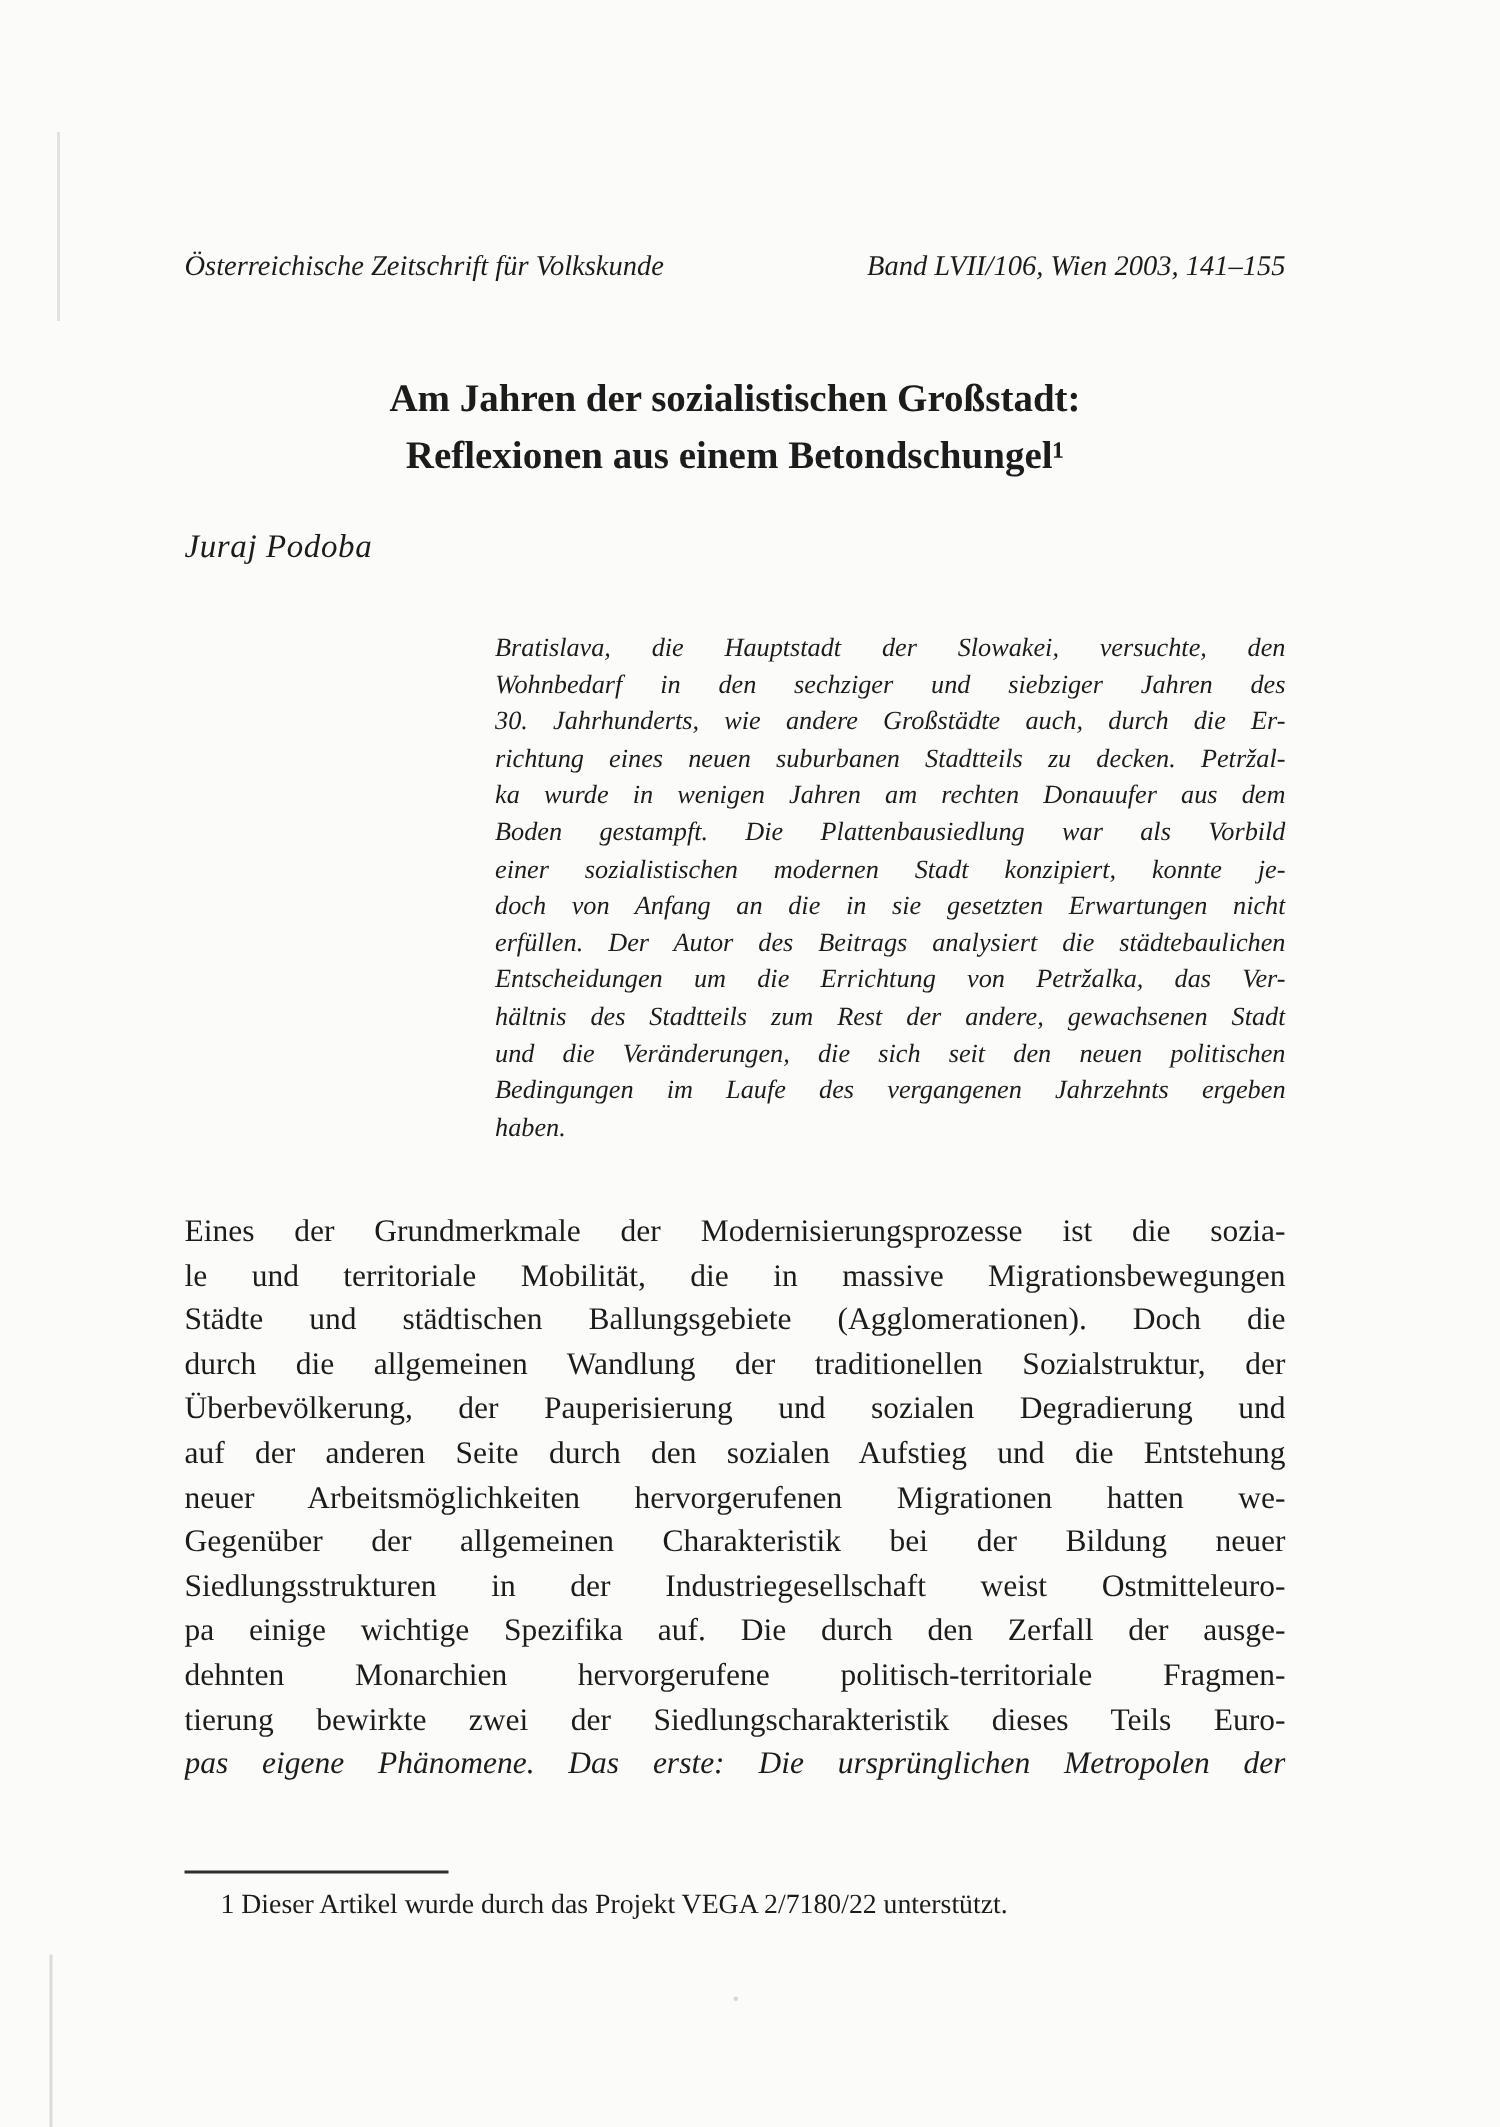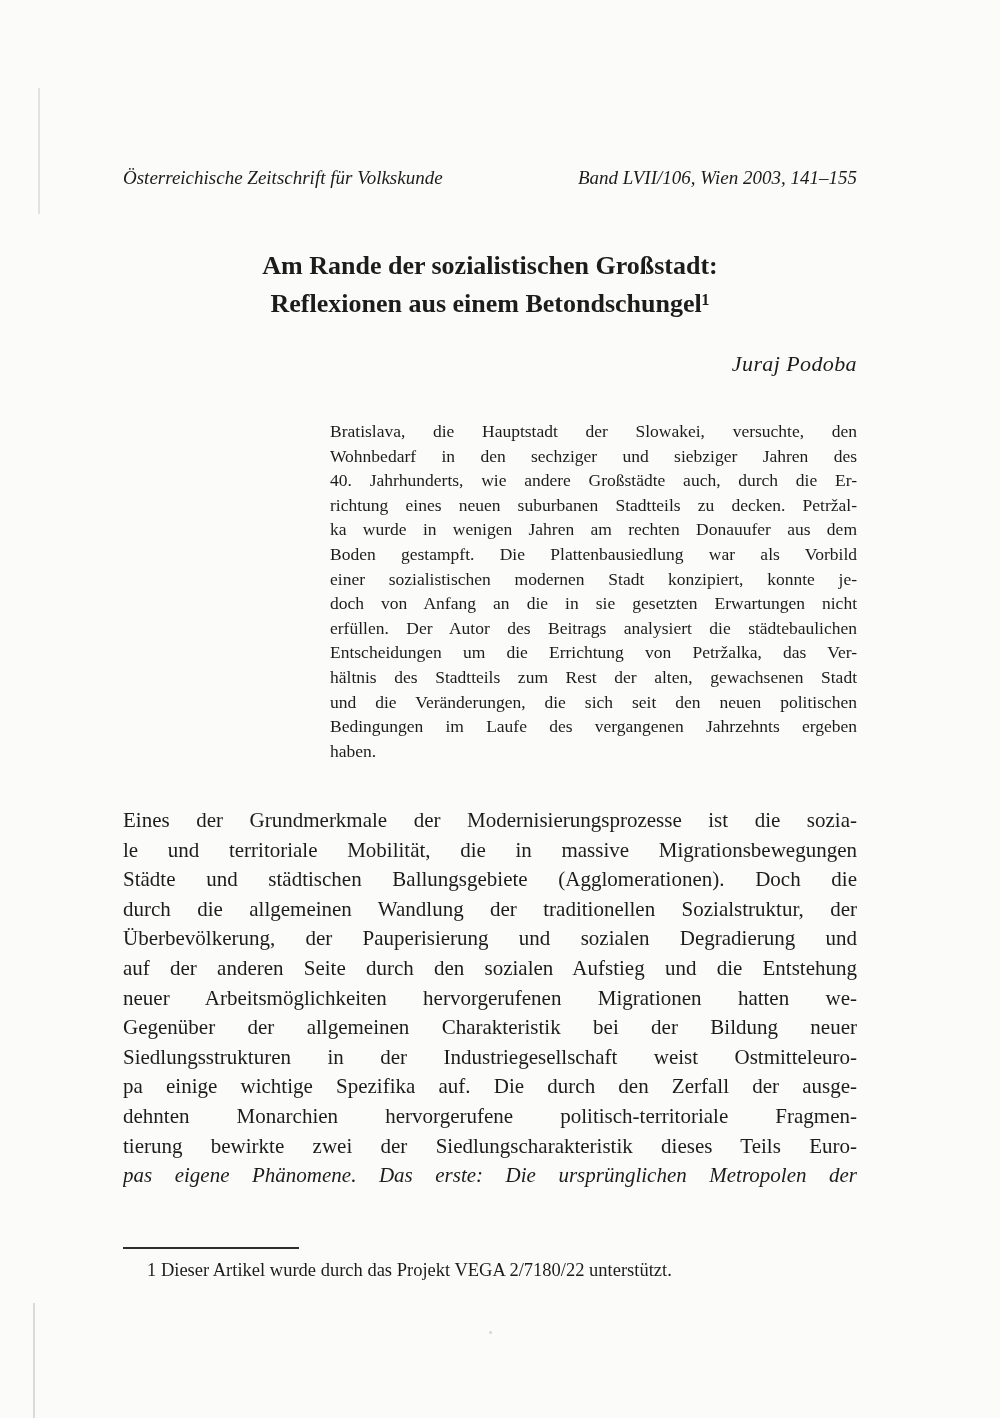--- a/index.html
+++ b/index.html
@@ -22,26 +22,26 @@
   }
 
   .article-title {
     position: absolute; top: 247px; left: 0; width: 100%;
     text-align: center; font-weight: bold;
     font-size: 26px; line-height: 38px;
   }
 
   .author {
     position: absolute; top: 351px; left: 0; width: 100%;
-    text-align: right; font-style: italic; font-size: 22px; letter-spacing: 0.4px;
+    text-align: left; font-style: italic; font-size: 22px; letter-spacing: 0.4px;
   }
 
   .abstract {
     position: absolute; top: 419px; left: 207px; width: 527px;
-    font-size: 17.5px; line-height: 24.6px;
+    font-size: 17.5px; line-height: 24.6px; font-style: italic;
   }
 
   .body-text {
     position: absolute; top: 806px; left: 0; width: 734px;
     font-size: 21px; line-height: 29.6px;
   }
 
   .line { text-align: justify; text-align-last: justify; overflow: hidden; }
   .line.last { text-align-last: left; }
   .justify-all .line.last { text-align-last: justify; font-style: italic; }
@@ -71,38 +71,38 @@
   <div class="artifact a3"></div>
 
   <div class="content">
 
     <div class="page-header">
       <span>Österreichische Zeitschrift für Volkskunde</span>
       <span>Band LVII/106, Wien 2003, 141–155</span>
     </div>
 
     <div class="article-title">
-      <div>Am Rande der sozialistischen Großstadt:</div>
+      <div>Am Jahren der sozialistischen Großstadt:</div>
       <div>Reflexionen aus einem Betondschungel¹</div>
     </div>
 
     <div class="author">Juraj Podoba</div>
 
     <div class="abstract">
         <div class="line">Bratislava, die Hauptstadt der Slowakei, versuchte, den</div>
         <div class="line">Wohnbedarf in den sechziger und siebziger Jahren des</div>
-        <div class="line">40. Jahrhunderts, wie andere Großstädte auch, durch die Er-</div>
+        <div class="line">30. Jahrhunderts, wie andere Großstädte auch, durch die Er-</div>
         <div class="line">richtung eines neuen suburbanen Stadtteils zu decken. Petržal-</div>
         <div class="line">ka wurde in wenigen Jahren am rechten Donauufer aus dem</div>
         <div class="line">Boden gestampft. Die Plattenbausiedlung war als Vorbild</div>
         <div class="line">einer sozialistischen modernen Stadt konzipiert, konnte je-</div>
         <div class="line">doch von Anfang an die in sie gesetzten Erwartungen nicht</div>
         <div class="line">erfüllen. Der Autor des Beitrags analysiert die städtebaulichen</div>
         <div class="line">Entscheidungen um die Errichtung von Petržalka, das Ver-</div>
-        <div class="line">hältnis des Stadtteils zum Rest der alten, gewachsenen Stadt</div>
+        <div class="line">hältnis des Stadtteils zum Rest der andere, gewachsenen Stadt</div>
         <div class="line">und die Veränderungen, die sich seit den neuen politischen</div>
         <div class="line">Bedingungen im Laufe des vergangenen Jahrzehnts ergeben</div>
         <div class="line last">haben.</div>
       </div>
 
     <div class="body-text justify-all">
         <div class="line">Eines der Grundmerkmale der Modernisierungsprozesse ist die sozia-</div>
         <div class="line">le und territoriale Mobilität, die in massive Migrationsbewegungen</div>
         <div class="line">Städte und städtischen Ballungsgebiete (Agglomerationen). Doch die</div>
         <div class="line">durch die allgemeinen Wandlung der traditionellen Sozialstruktur, der</div>

